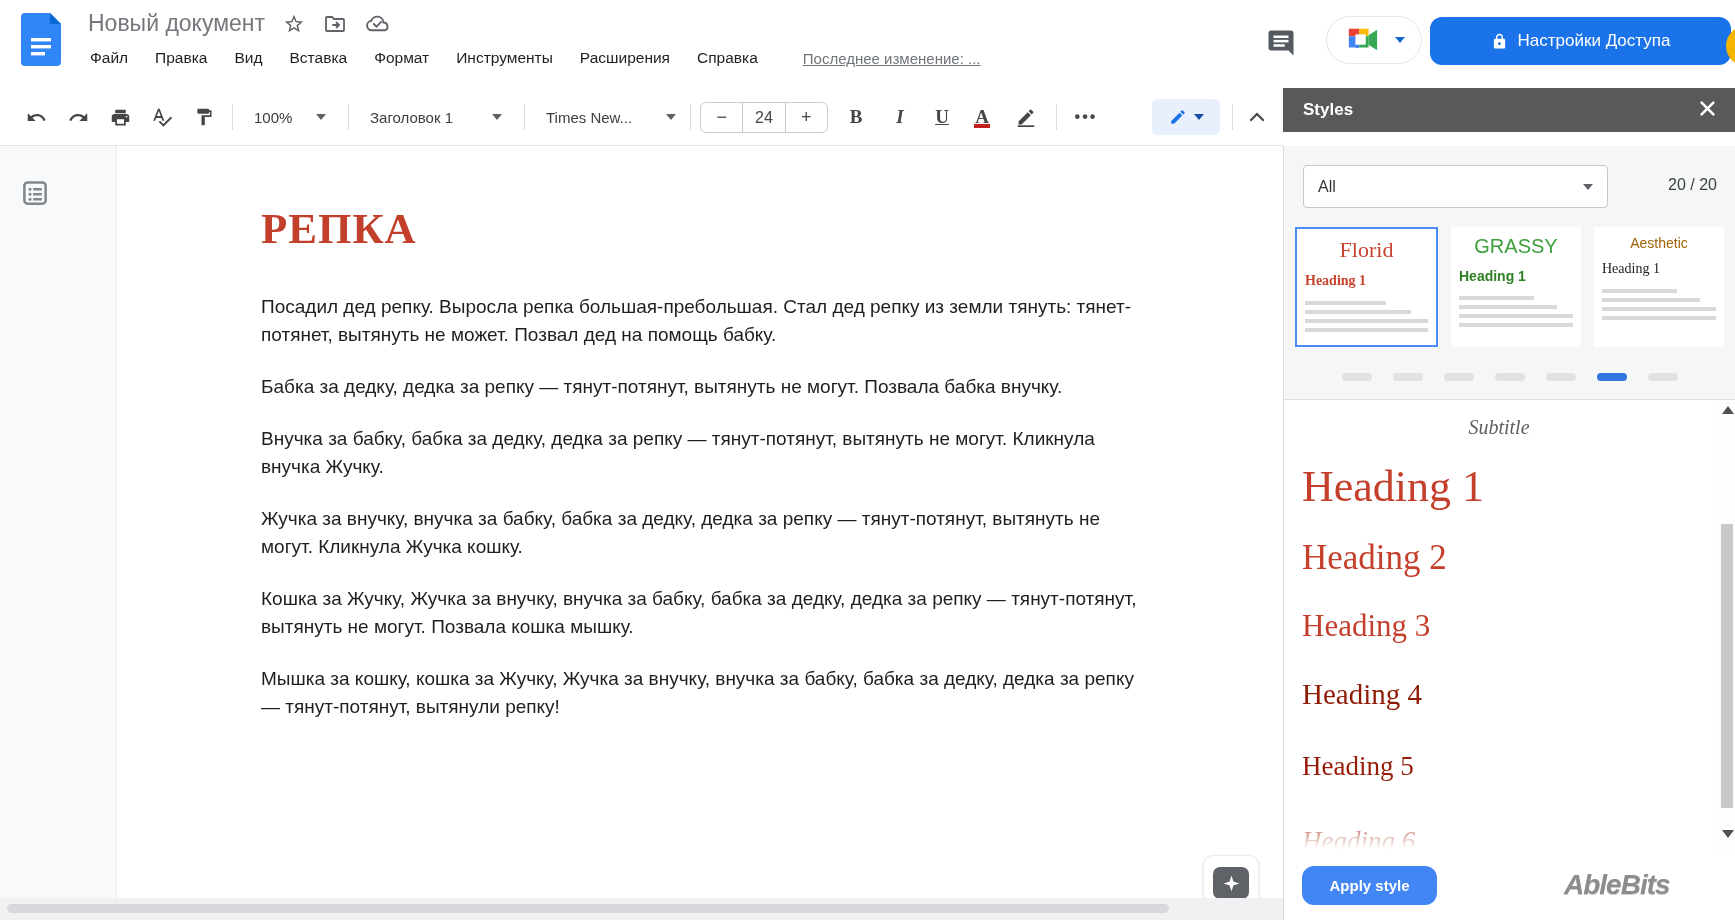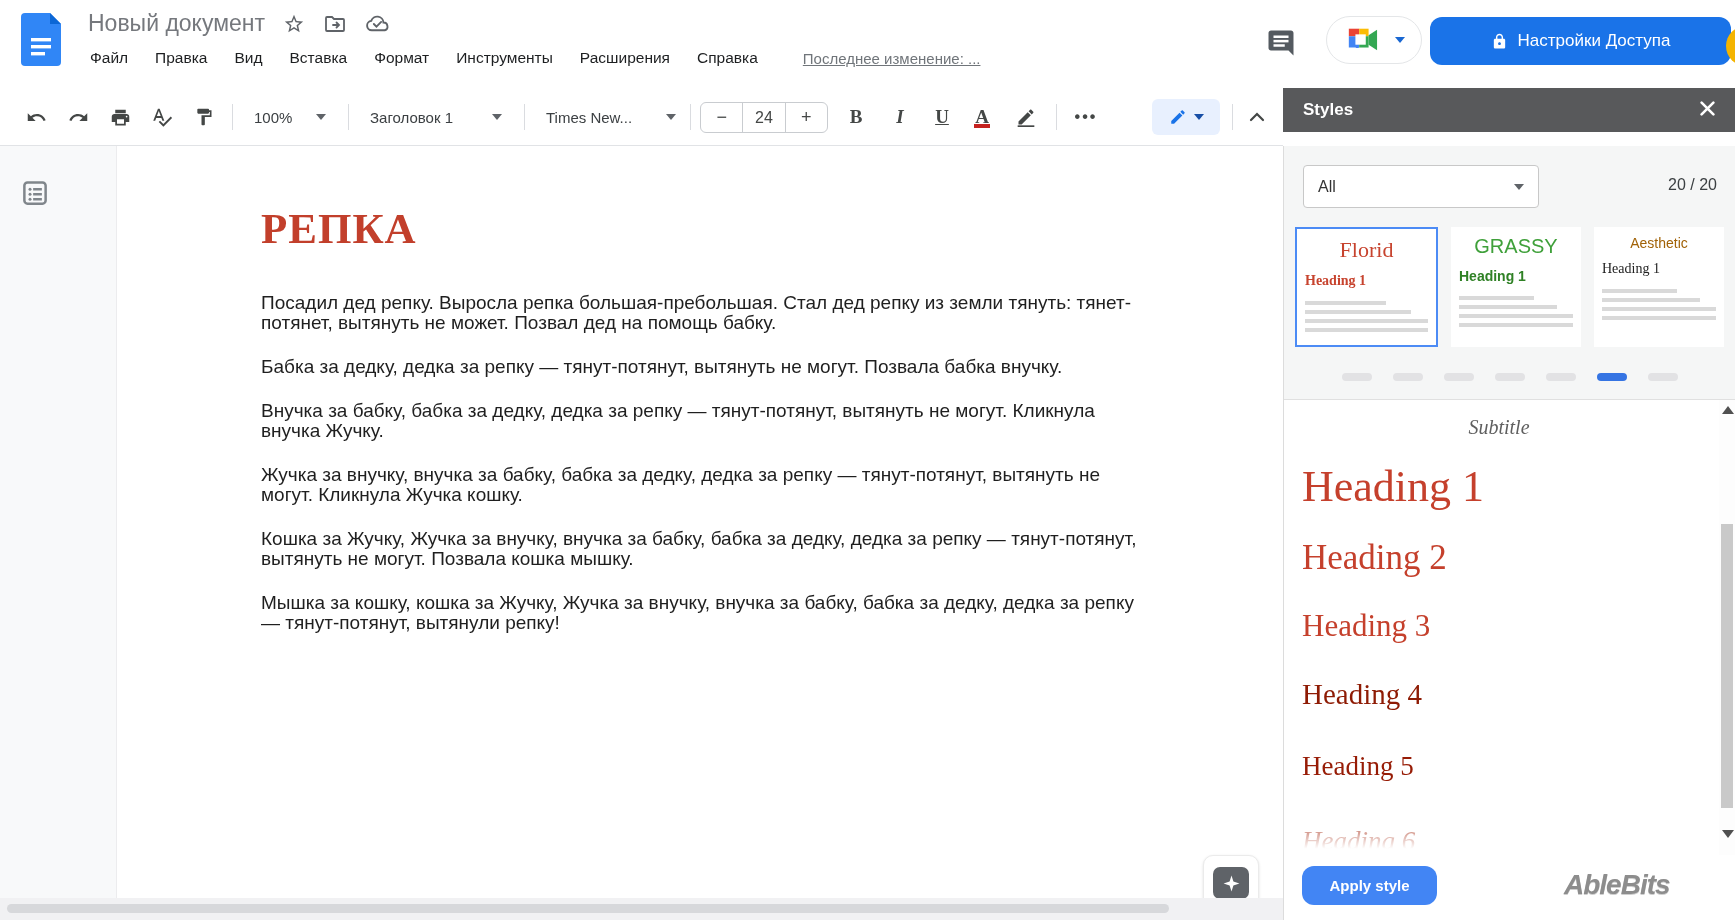--- a/index.html
+++ b/index.html
@@ -41,30 +41,30 @@
   
   #panel-header { position:absolute; left:1283px; top:88px; width:452px; height:44px; background:#58595b; display:flex; align-items:center; justify-content:space-between; padding:0 20px; }
   #panel-title { color:#fff; font-size:17px; font-weight:bold; }
 
   
   #doc-area { position:absolute; left:0; top:146px; width:1283px; height:774px; background:#fff; }
   #gutter { position:absolute; left:0; top:0; width:117px; height:752px; background:#f8f9fa; border-right:1px solid #ececee; }
   #outline-btn { position:absolute; left:20px; top:32px; color:#80868b; }
   #page { position:absolute; left:117px; top:0; width:1166px; height:752px; background:#fff; padding:58px 0 0 144px; }
   #doc-heading { font-family:"Liberation Serif", serif; font-size:43px; color:#c23f2b; letter-spacing:1px; margin-bottom:40px; }
-  .doc-p { width:884px; font-size:19px; line-height:20px; color:#1f1f1f; margin-bottom:24px; }
+  .doc-p { width:884px; font-size:19px; line-height:28px; color:#1f1f1f; margin-bottom:24px; }
   #sparkle-btn { position:absolute; left:1203px; top:709px; width:56px; height:56px; background:#fff; border:1px solid #ebebeb; border-radius:10px; box-shadow:0 1px 3px rgba(0,0,0,.12); display:flex; align-items:center; justify-content:center; }
   #sparkle-inner { position:relative; width:36px; height:32px; background:#5f6368; border-radius:7px; display:flex; align-items:center; justify-content:center; }
   #sparkle-inner::after { content:""; position:absolute; bottom:-7px; left:50%; transform:translateX(-50%); border-left:7px solid transparent; border-right:7px solid transparent; border-top:8px solid #5f6368; }
   #hscroll { position:absolute; left:0; top:752px; width:1283px; height:22px; background:#f1f1f3; }
   #hscroll-thumb { position:absolute; left:7px; top:6px; width:1162px; height:9px; border-radius:5px; background:#d7d8db; }
 
   
   #panel { position:absolute; left:1283px; top:146px; width:452px; height:774px; background:#f5f6f6; border-left:1px solid #dcdcdc; }
-  #filter-select { position:absolute; left:19px; top:19px; width:236px; height:43px; background:#fff; border:1px solid #c8c8c8; border-radius:4px; display:flex; align-items:center; justify-content:space-between; padding:0 14px; font-size:16px; color:#333; }
+  #filter-select { position:absolute; left:19px; top:19px; width:305px; height:43px; background:#fff; border:1px solid #c8c8c8; border-radius:4px; display:flex; align-items:center; justify-content:space-between; padding:0 14px; font-size:16px; color:#333; }
   #counter { position:absolute; right:18px; top:30px; font-size:16px; color:#3c4043; }
   #cards { position:absolute; left:3px; top:81px; display:flex; gap:13px;margin-left:8px; }
   .card { width:130px; height:120px; background:#fff; padding:8px 8px 0 8px; }
   .card.selected { border:2px solid #4c8bf5; width:143px; }
   .card-title { text-align:center; margin-bottom:10px; }
   .card.florid .card-title { font-family:"Liberation Serif",serif; font-size:22px; color:#c7432e; }
   .card.grassy .card-title { font-size:20px; color:#3fa03a; }
   .card.aesthetic .card-title { font-family:Liberation Sans, sans-serif; font-size:14px; color:#a16207; }
   .card-sample { font-size:14px; margin-bottom:12px; }
   .card.florid .card-sample { font-family:"Liberation Serif",serif; font-weight:bold; color:#c7432e; }

